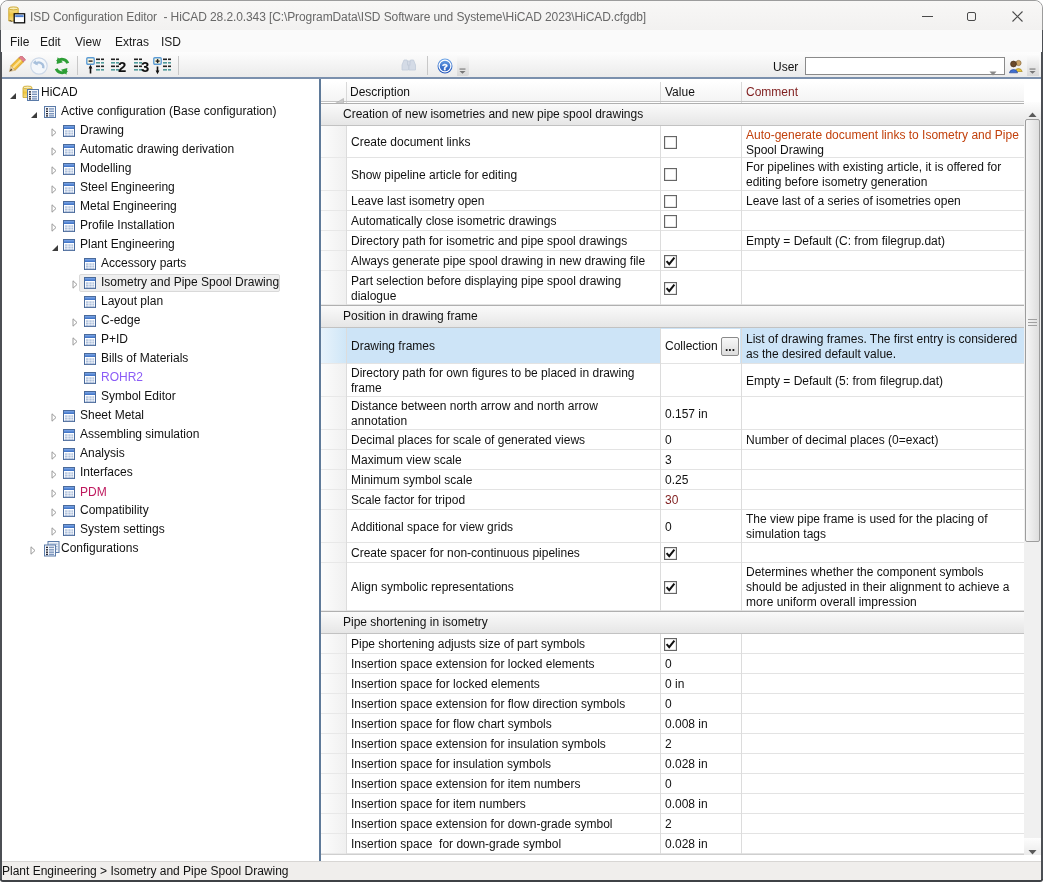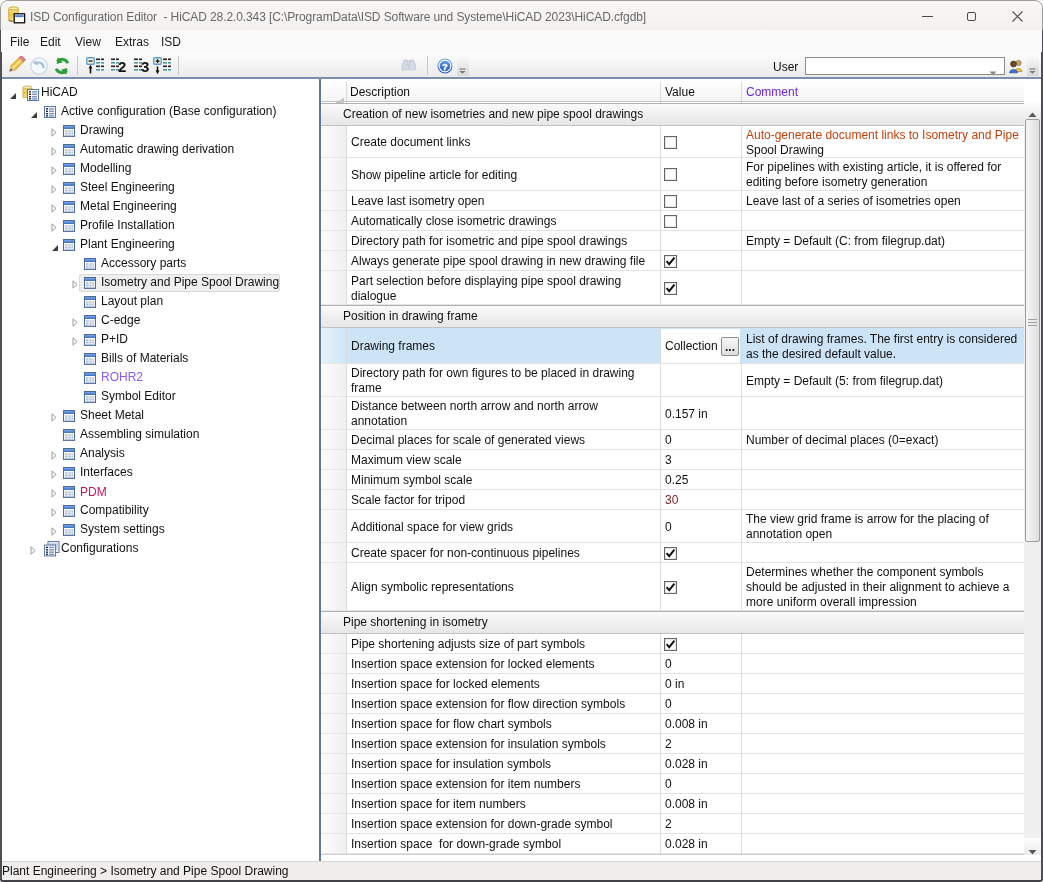--- a/index.html
+++ b/index.html
@@ -658,21 +658,21 @@
         </g>
       </g>
     </svg></div>
 <div class="txt" style="left:61px;top:541.0px;color:#111">Configurations</div>
 <div class="abs" style="left:321px;top:81px;width:703px;height:21px;background:linear-gradient(#fff,#f4f4f4);border-bottom:1px solid #c3c3c3"></div>
 <div class="abs" style="left:346px;top:82px;width:1px;height:19px;background:#d9d9d9"></div>
 <div class="abs" style="left:660px;top:82px;width:1px;height:19px;background:#d9d9d9"></div>
 <div class="abs" style="left:741px;top:82px;width:1px;height:19px;background:#d9d9d9"></div>
 <div class="txt" style="left:350px;top:85px;color:#111">Description</div>
 <div class="txt" style="left:665px;top:85px;color:#111">Value</div>
-<div class="txt" style="left:746px;top:85px;color:#6d28d9">Comment</div>
+<div class="txt" style="left:746px;top:85px;color:#7f1d1d">Comment</div>
 <div class="abs" style="left:333px;top:94px"><svg width="11" height="7" viewBox="0 0 11 7" style="">
       <path d="M10.5 0.5 L10.5 6.5 L0.5 6.5 z" fill="#c9c9c9" stroke="#adadad" stroke-width="0.6"></path>
     </svg></div>
 <div class="abs" style="left:321px;top:103px;width:703px;height:23px;background:linear-gradient(#fafafa,#e6e6e6);border-top:1px solid #b0b0b0;border-bottom:1px solid #c2c2c2"></div>
 <div class="txt" style="left:343px;top:107.0px;color:#111">Creation of new isometries and new pipe spool drawings</div>
 <div class="abs" style="left:321px;top:305px;width:703px;height:23px;background:linear-gradient(#fafafa,#e6e6e6);border-top:1px solid #b0b0b0;border-bottom:1px solid #c2c2c2"></div>
 <div class="txt" style="left:343px;top:309.0px;color:#111">Position in drawing frame</div>
 <div class="abs" style="left:321px;top:611px;width:703px;height:23px;background:linear-gradient(#fafafa,#e6e6e6);border-top:1px solid #b0b0b0;border-bottom:1px solid #c2c2c2"></div>
 <div class="txt" style="left:343px;top:615.0px;color:#111">Pipe shortening in isometry</div>
 <div class="abs" style="left:321px;top:126px;width:25px;height:32px;background:linear-gradient(to right,#fcfcfc,#f0f0f0);border-bottom:1px solid #e8e8e8"></div>
@@ -757,22 +757,22 @@
 <div class="txt" style="left:351px;top:473.0px;color:#111">Minimum symbol scale</div>
 <div class="txt" style="left:665px;top:473.0px;color:#111">0.25</div>
 <div class="abs" style="left:321px;top:490px;width:25px;height:20px;background:linear-gradient(to right,#fcfcfc,#f0f0f0);border-bottom:1px solid #e8e8e8"></div>
 <div class="abs" style="left:346px;top:509px;width:678px;height:1px;background:#e3e3e3"></div>
 <div class="txt" style="left:351px;top:493.0px;color:#111">Scale factor for tripod</div>
 <div class="txt" style="left:665px;top:493.0px;color:#7f1d1d">30</div>
 <div class="abs" style="left:321px;top:510px;width:25px;height:33px;background:linear-gradient(to right,#fcfcfc,#f0f0f0);border-bottom:1px solid #e8e8e8"></div>
 <div class="abs" style="left:346px;top:542px;width:678px;height:1px;background:#e3e3e3"></div>
 <div class="txt" style="left:351px;top:519.5px;color:#111">Additional space for view grids</div>
 <div class="txt" style="left:665px;top:519.5px;color:#111">0</div>
-<div class="txt" style="left:746px;top:512.0px;color:#111">The view grid frame is arrow for the placing of</div>
-<div class="txt" style="left:746px;top:527.0px;color:#111">annotation open</div>
+<div class="txt" style="left:746px;top:512.0px;color:#111">The view pipe frame is used for the placing of</div>
+<div class="txt" style="left:746px;top:527.0px;color:#111">simulation tags</div>
 <div class="abs" style="left:321px;top:543px;width:25px;height:20px;background:linear-gradient(to right,#fcfcfc,#f0f0f0);border-bottom:1px solid #e8e8e8"></div>
 <div class="abs" style="left:346px;top:562px;width:678px;height:1px;background:#e3e3e3"></div>
 <div class="txt" style="left:351px;top:546.0px;color:#111">Create spacer for non-continuous pipelines</div>
 <div class="abs" style="left:664px;top:546.5px"><svg width="13" height="13" viewBox="0 0 13 13" style="">
       <rect x="0.5" y="0.5" width="12" height="12" fill="#fff" stroke="#666" stroke-width="1.3"></rect>
       <path d="M2.6 6.2 L5.2 9.2 L10.4 2.6" fill="none" stroke="#111" stroke-width="2"></path>
     </svg></div>
 <div class="abs" style="left:321px;top:563px;width:25px;height:48px;background:linear-gradient(to right,#fcfcfc,#f0f0f0);border-bottom:1px solid #e8e8e8"></div>
 <div class="abs" style="left:346px;top:610px;width:678px;height:1px;background:#e3e3e3"></div>
 <div class="txt" style="left:351px;top:580.0px;color:#111">Align symbolic representations</div>

